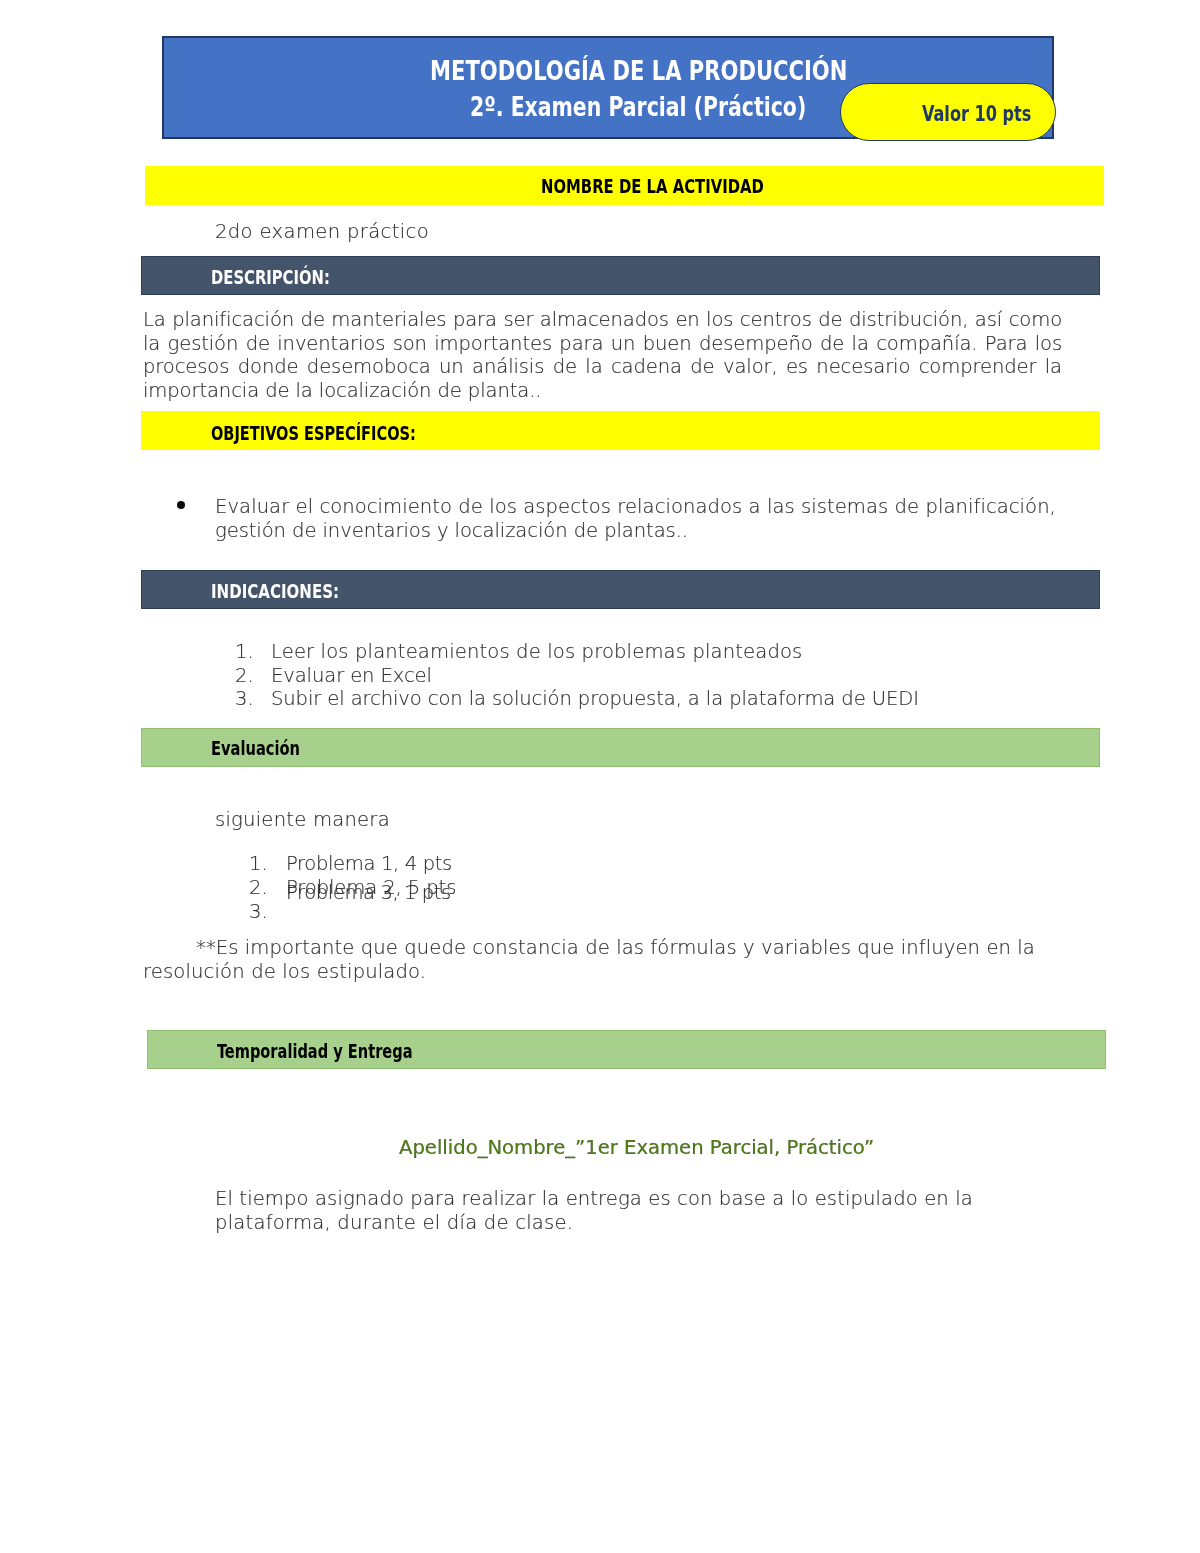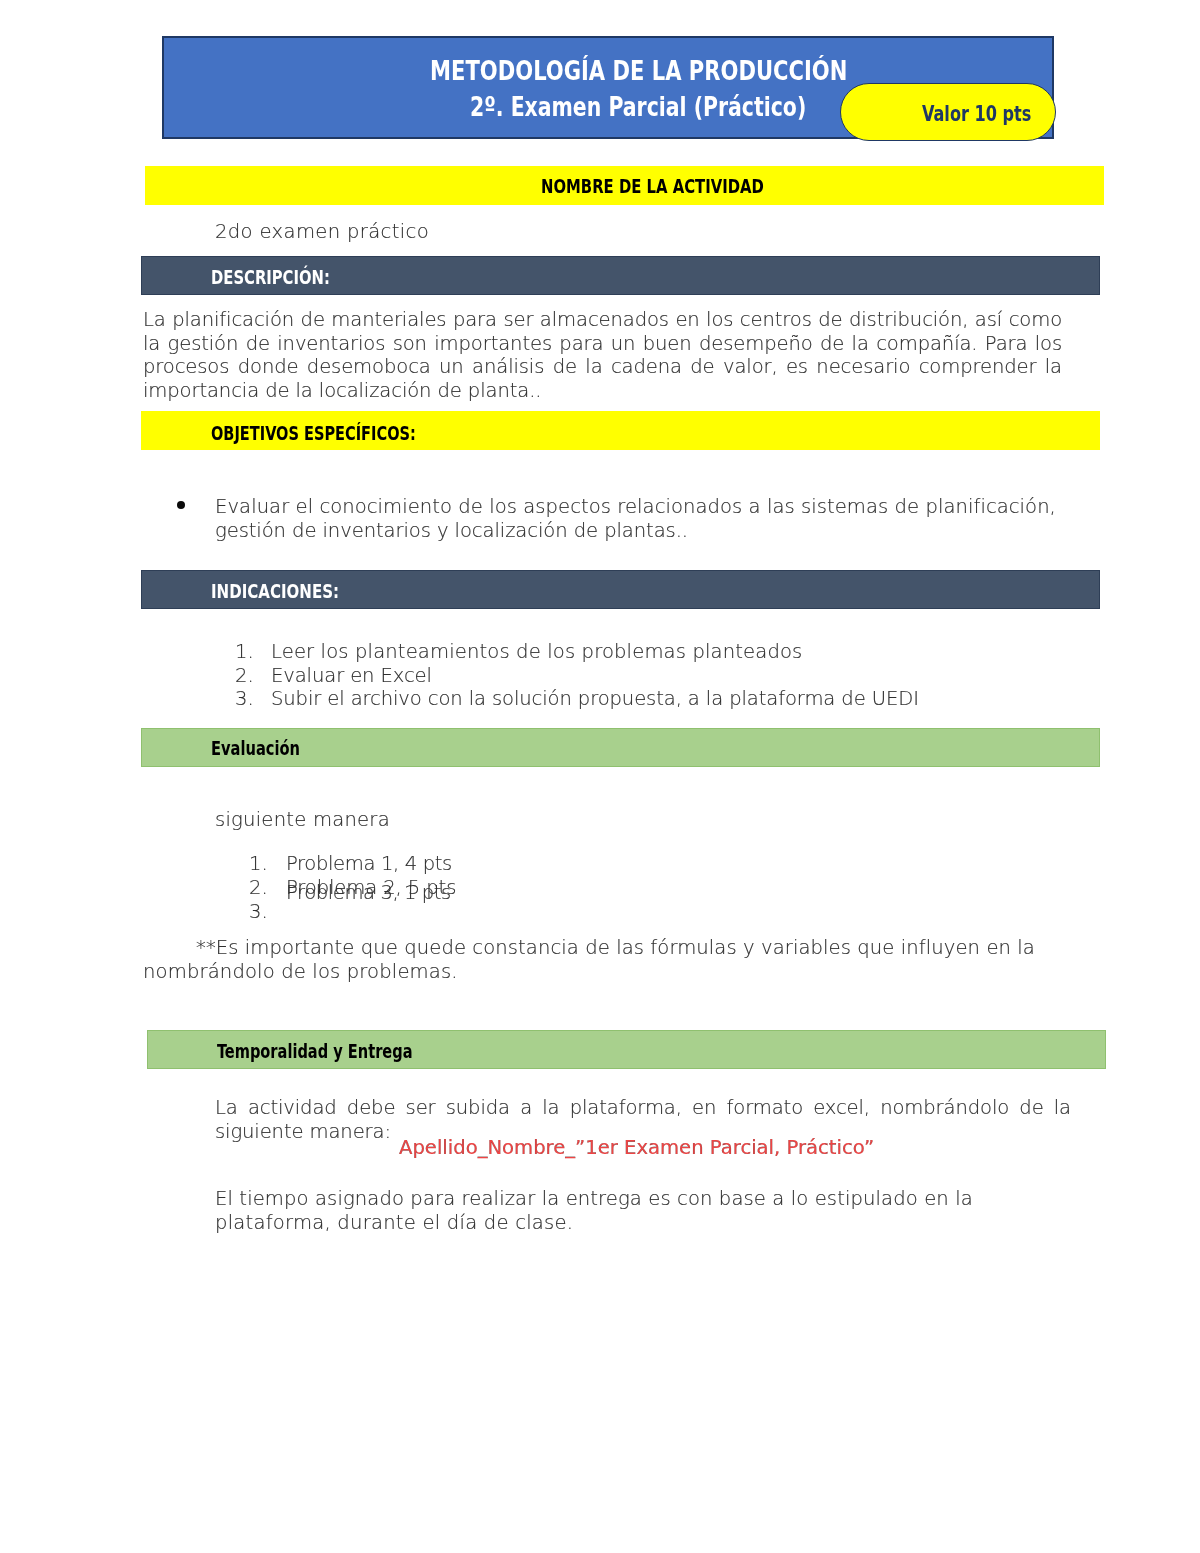--- a/index.html
+++ b/index.html
@@ -49,21 +49,21 @@
   
   .btxt {
     position:absolute; color:#303030;
     font-family:"DejaVu Sans", sans-serif; font-weight:200;
     font-size:19.6px; line-height:23.7px; margin:4px;
     -webkit-text-stroke:0.16px #303030;
   }
   .btxt.just { text-align:justify; letter-spacing:-0.12px; }
   .nowrap { white-space:nowrap; }
   .bold-name {
-    position:absolute; color:#ef4444;
+    position:absolute; color:#4d7c0f;
     font-family:"DejaVu Sans", sans-serif; font-weight:400;
     font-size:19.6px; line-height:1; white-space:nowrap;
     -webkit-text-stroke:0.15px #111111;
   }
   .bullet {
     position:absolute; width:8px; height:8px; border-radius:50%;
     background:#0A0A0A;
   }
 </style>
 </head>
@@ -106,22 +106,21 @@
   <div class="btxt nowrap" style="left:211px; top:804px; letter-spacing:0.22px;">siguiente manera</div>
 
   <div class="btxt nowrap" style="left:245px; top:848px;">1.</div>
   <div class="btxt nowrap" style="left:282px; top:848px; letter-spacing:-0.38px;">Problema 1, 4 pts</div>
   <div class="btxt nowrap" style="left:245px; top:872px;">2.</div>
   <div class="btxt nowrap" style="left:282px; top:872px; letter-spacing:-0.12px;">Problema 2, 5 pts</div>
   <div class="btxt nowrap" style="left:245px; top:896px;">3.</div>
   <div class="btxt nowrap" style="left:282px; top:877px; letter-spacing:-0.44px;">Problema 3, 1 pts</div>
 
   <div class="btxt nowrap" style="left:192px; top:932px; letter-spacing:0.08px;">**Es importante que quede constancia de las fórmulas y variables que influyen en la</div>
-  <div class="btxt nowrap" style="left:139px; top:956px; letter-spacing:0.14px;">nombrándolo de los problemas.</div>
+  <div class="btxt nowrap" style="left:139px; top:956px; letter-spacing:0.14px;">resolución de los estipulado.</div>
 
   <div class="bar green" style="left:147px; top:1030px; width:959px; height:38.6px;"></div>
   <div class="bar-lbl c-black" style="left:217px; top:1043px; transform:scaleX(0.8635);">Temporalidad y Entrega</div>
-  <p class="btxt just" style="left:211px; top:1092px; width:856px;">La actividad debe ser subida a la plataforma, en formato excel, nombrándolo de la siguiente manera:</p>
   <div class="bold-name" style="left:399px; top:1138px;">Apellido_Nombre_”1er Examen Parcial, Práctico”</div>
   <div class="btxt nowrap" style="left:211px; top:1183px; letter-spacing:0.1px;">El tiempo asignado para realizar la entrega es con base a lo estipulado en la</div>
   <div class="btxt nowrap" style="left:211px; top:1207px; letter-spacing:0.22px;">plataforma, durante el día de clase.</div>
 
 </div>
 
 </body></html>

